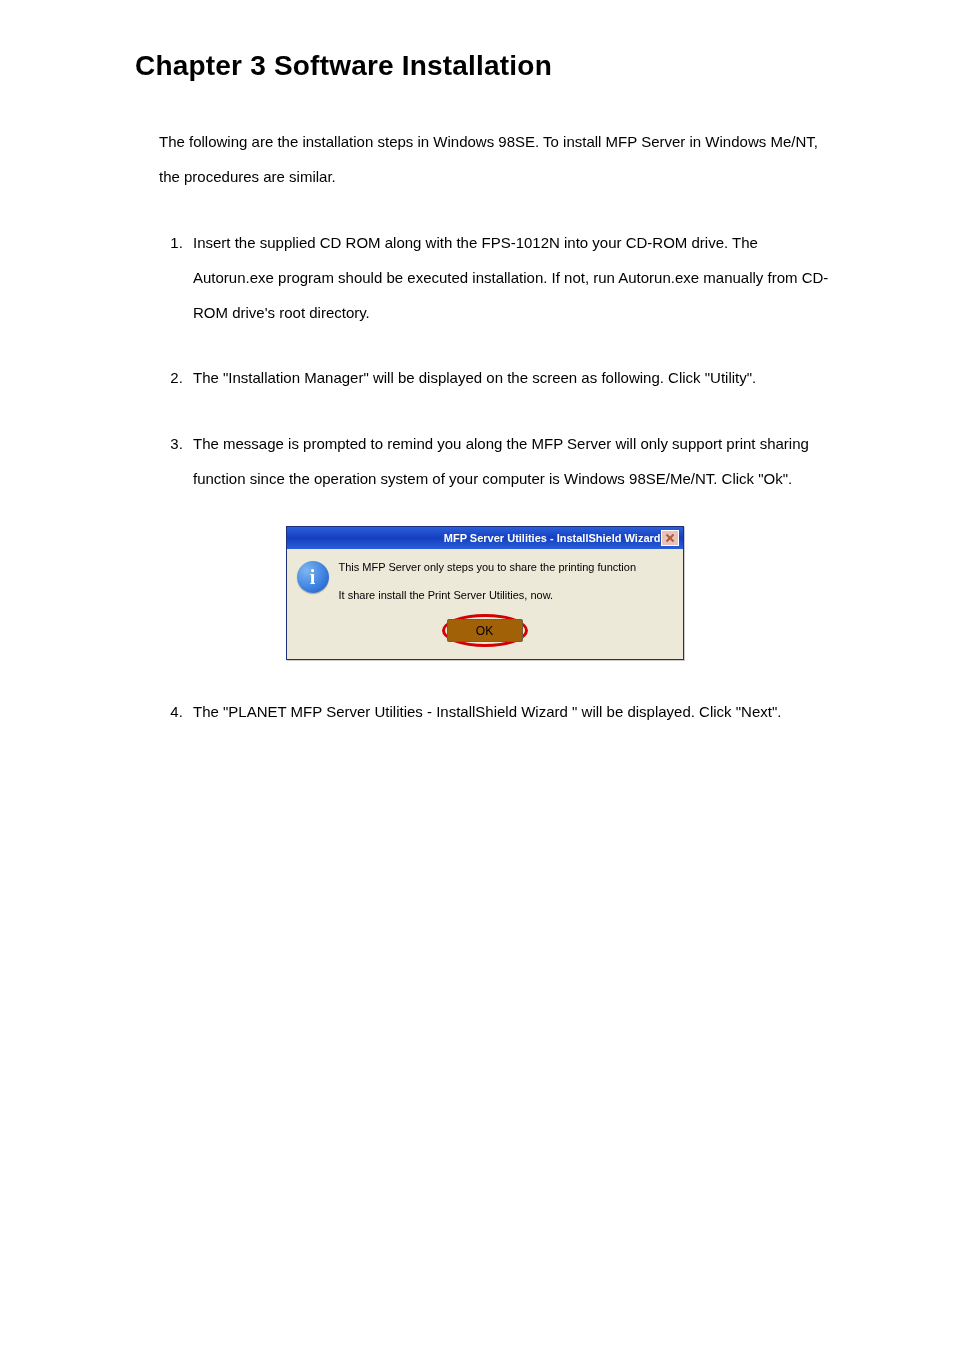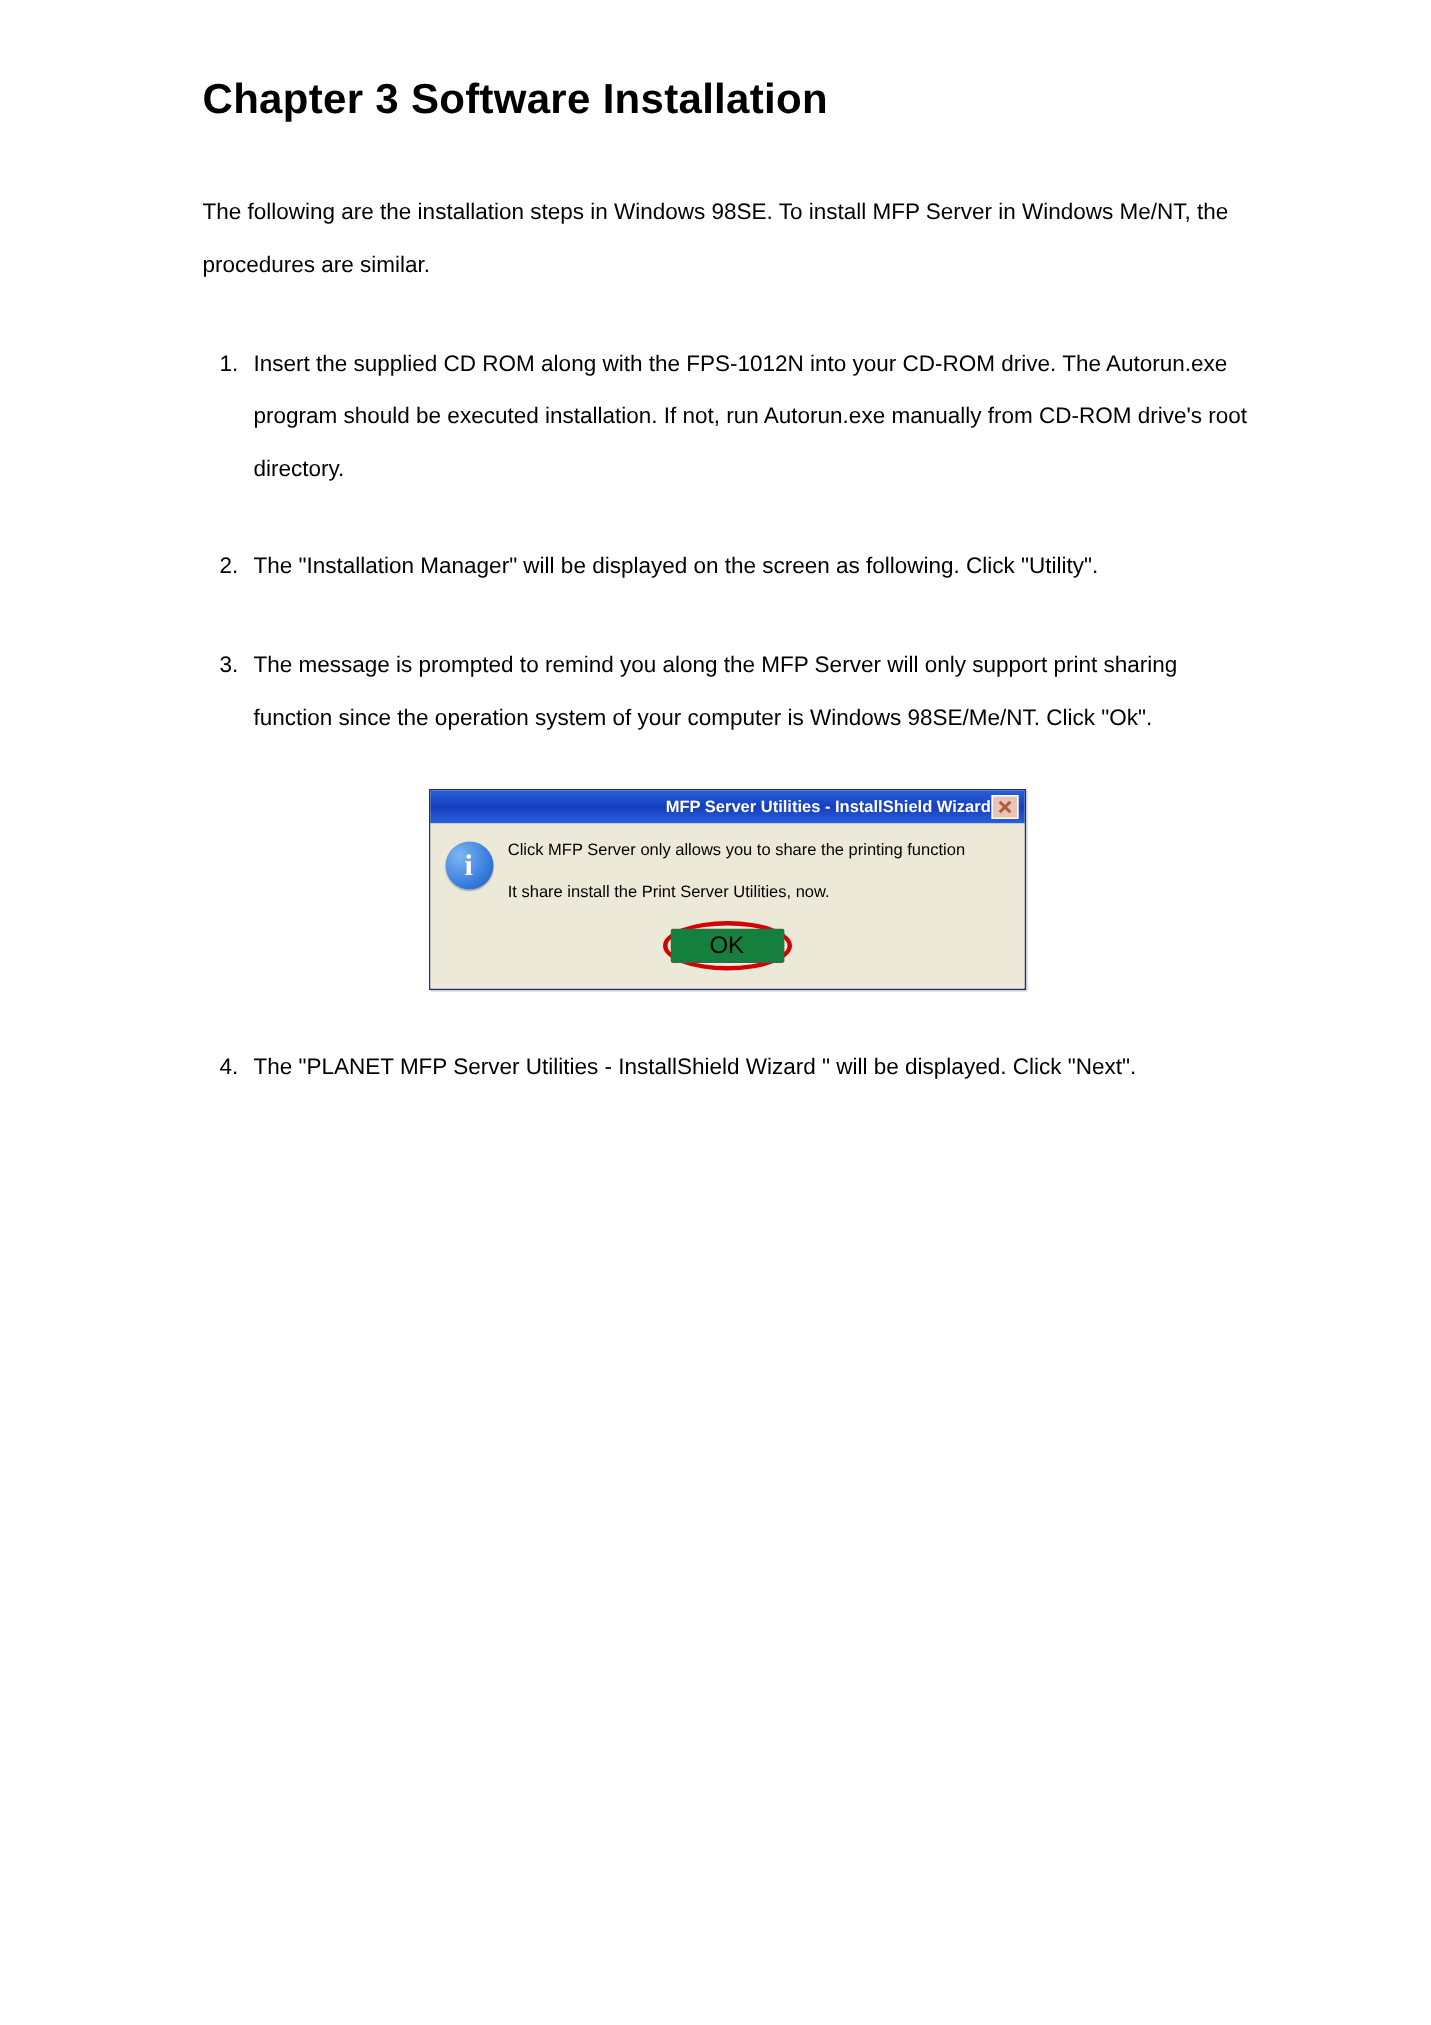--- a/index.html
+++ b/index.html
@@ -17,20 +17,21 @@
   }
   h1.chapter-title {
     font-size: 28px;
     font-weight: bold;
     margin: 0 0 42px 0;
     letter-spacing: 0.2px;
   }
   .intro, .numitem {
     font-size: 15px;
     line-height: 2.35;
+    margin-left: 24px;
   }
   .intro {
     margin-bottom: 30px;
   }
   ol.steps {
     list-style: decimal;
     padding-left: 28px;
     margin: 0;
   }
   ol.steps > li {
@@ -119,26 +120,26 @@
     color: #000;
   }
   .btn-row {
     display: flex;
     justify-content: center;
     margin-top: 12px;
   }
   .ok-btn {
     width: 74px;
     height: 21px;
-    background: #15803d;
+    background: #a16207;
     border: 1px dotted #555;
     display: flex;
     align-items: center;
     justify-content: center;
-    font-size: 16px;
+    font-size: 12px;
     font-family: Tahoma, Verdana, sans-serif;
     border-radius: 2px;
   }
   .marker-oval {
     padding: 2px;
     border: 3px solid #d40000;
     border-radius: 50%/50%;
     display: inline-flex;
   }
   .pagenum {
@@ -167,21 +168,21 @@
       <div class="titlebar">
         <span>MFP Server Utilities - InstallShield Wizard</span>
         <span class="closebox">
           <span class="xicon"></span>
         </span>
       </div>
       <div class="dialog-body">
         <div class="dlg-row">
           <div class="info-circle">i</div>
           <div class="dlg-msg">
-            <span>Click MFP Server only allows you to share the printing function</span><br>
+            <span>This MFP Server only steps you to share the printing function</span><br>
             <br>
             <span>It share install the Print Server Utilities, now.</span>
           </div>
         </div>
         <div class="btn-row">
           <span class="marker-oval">
             <span class="ok-btn">OK</span>
           </span>
         </div>
       </div>

